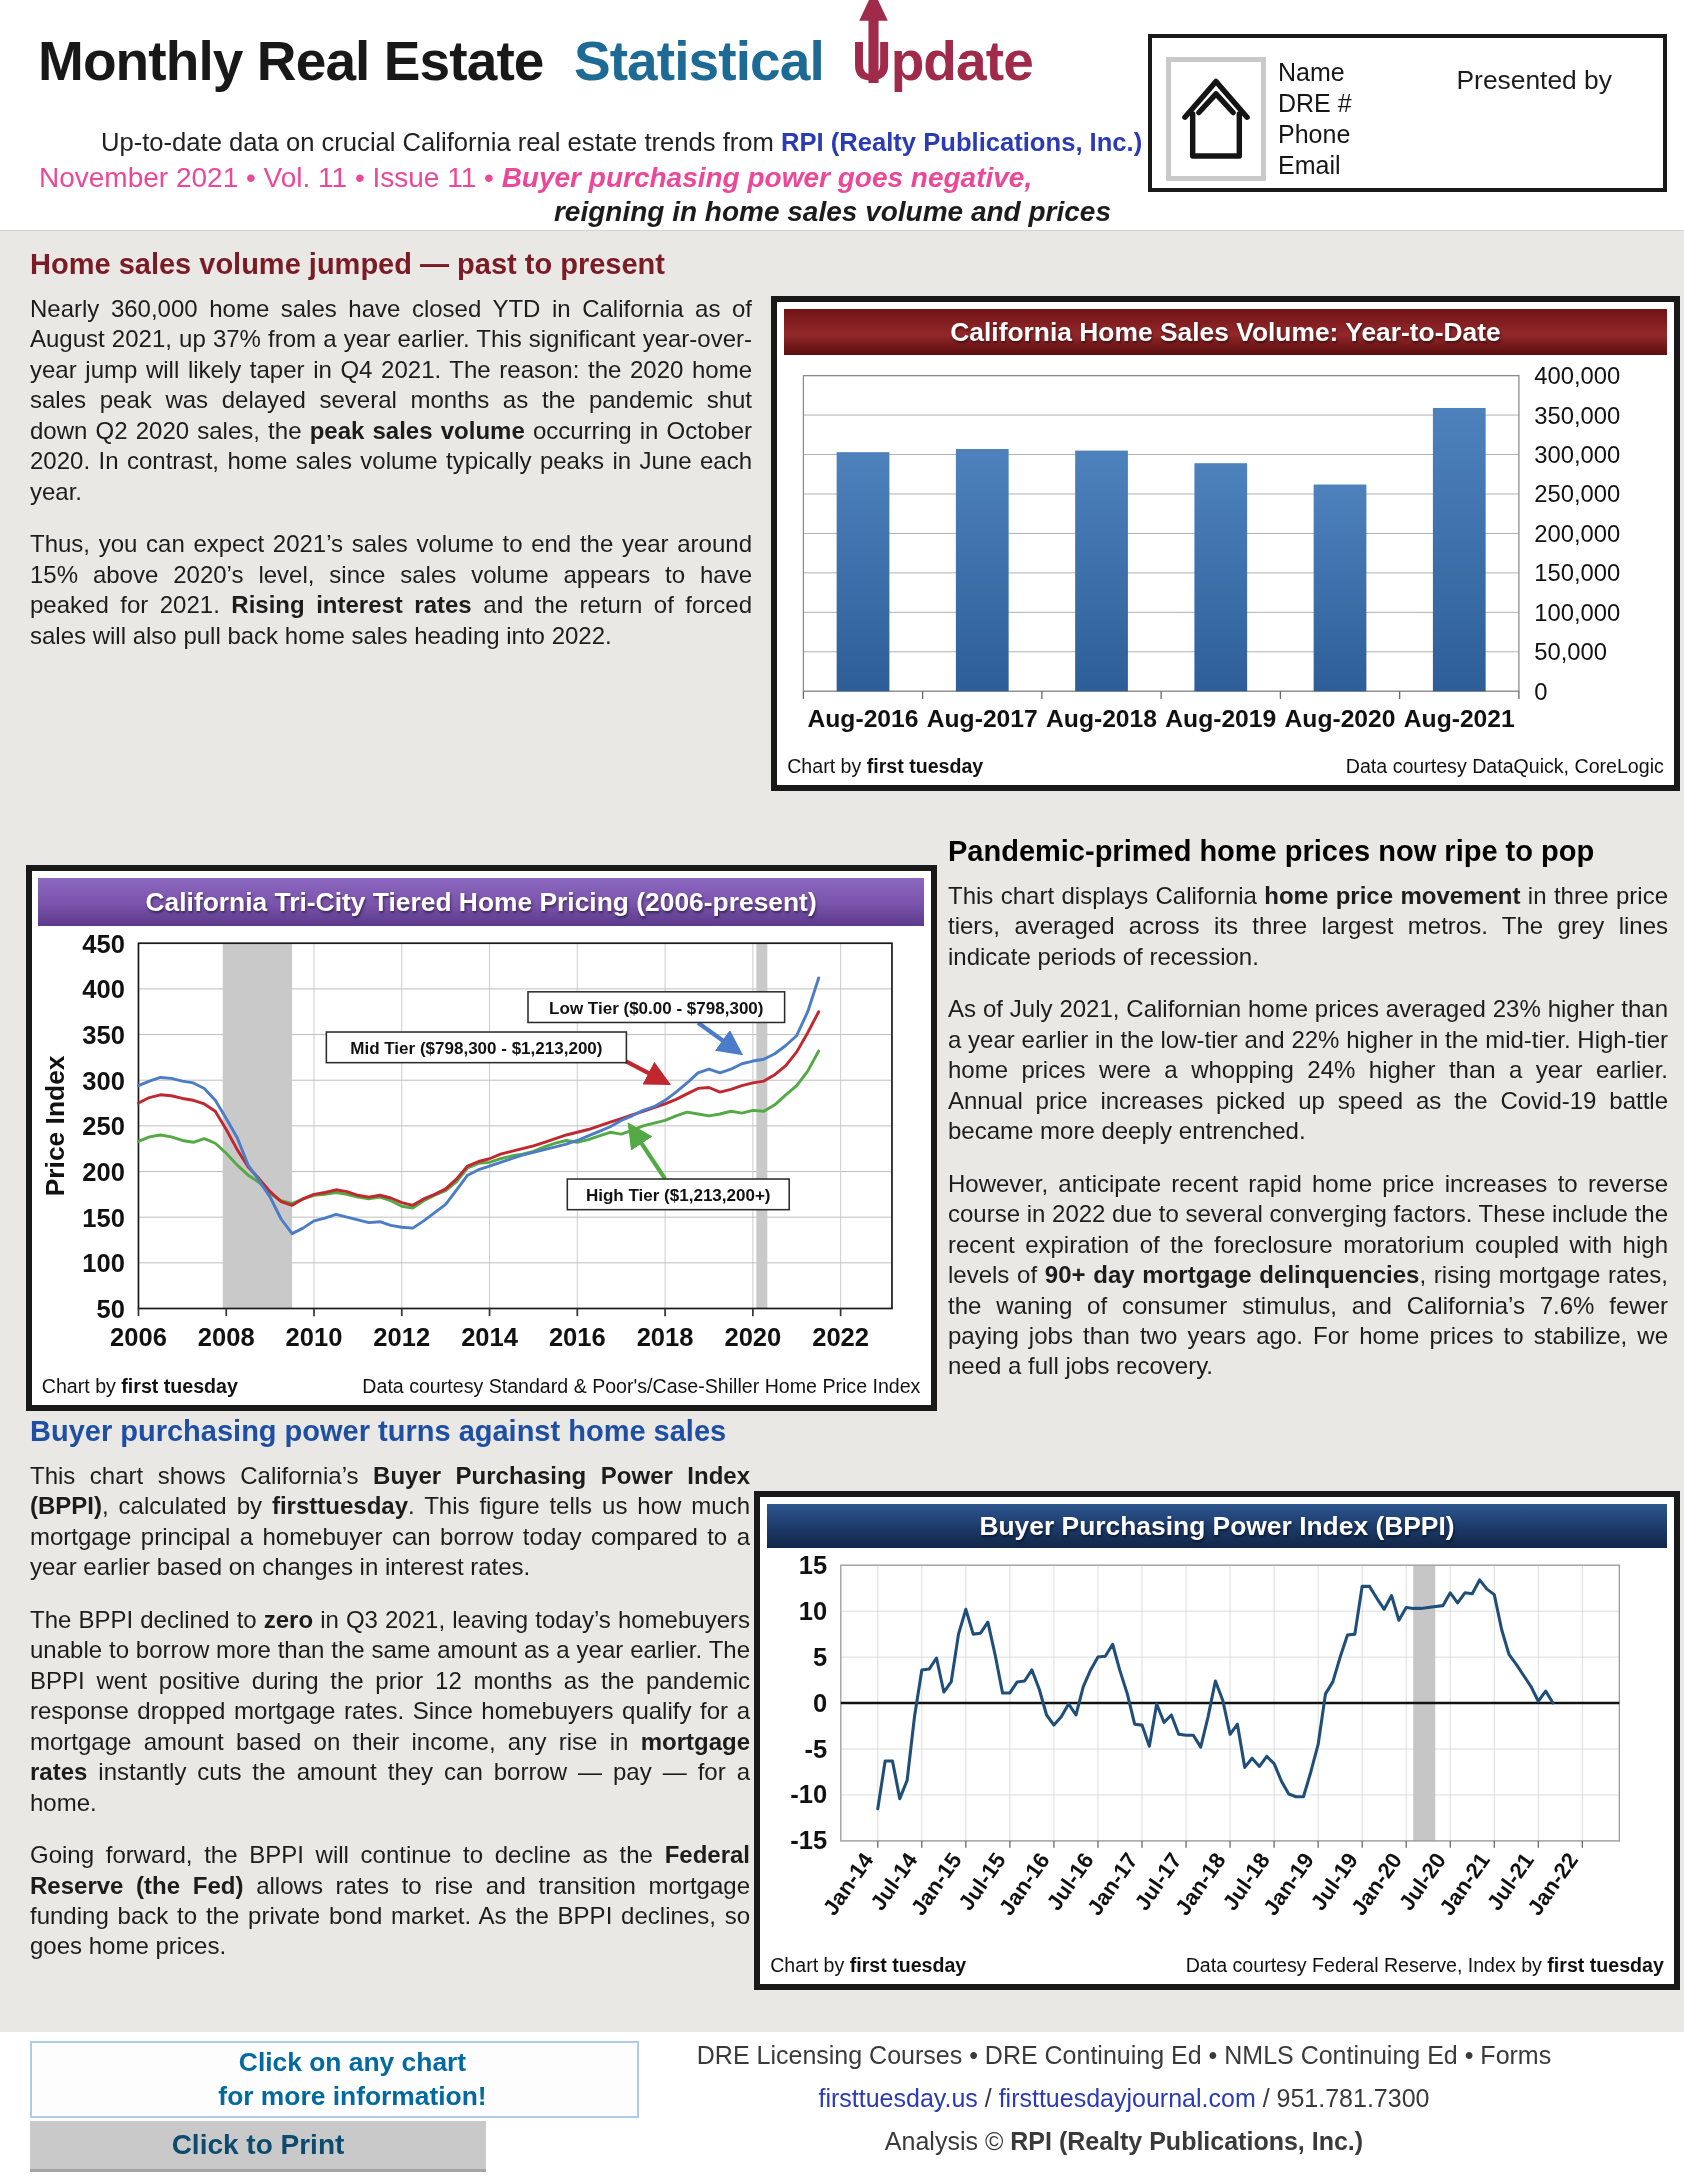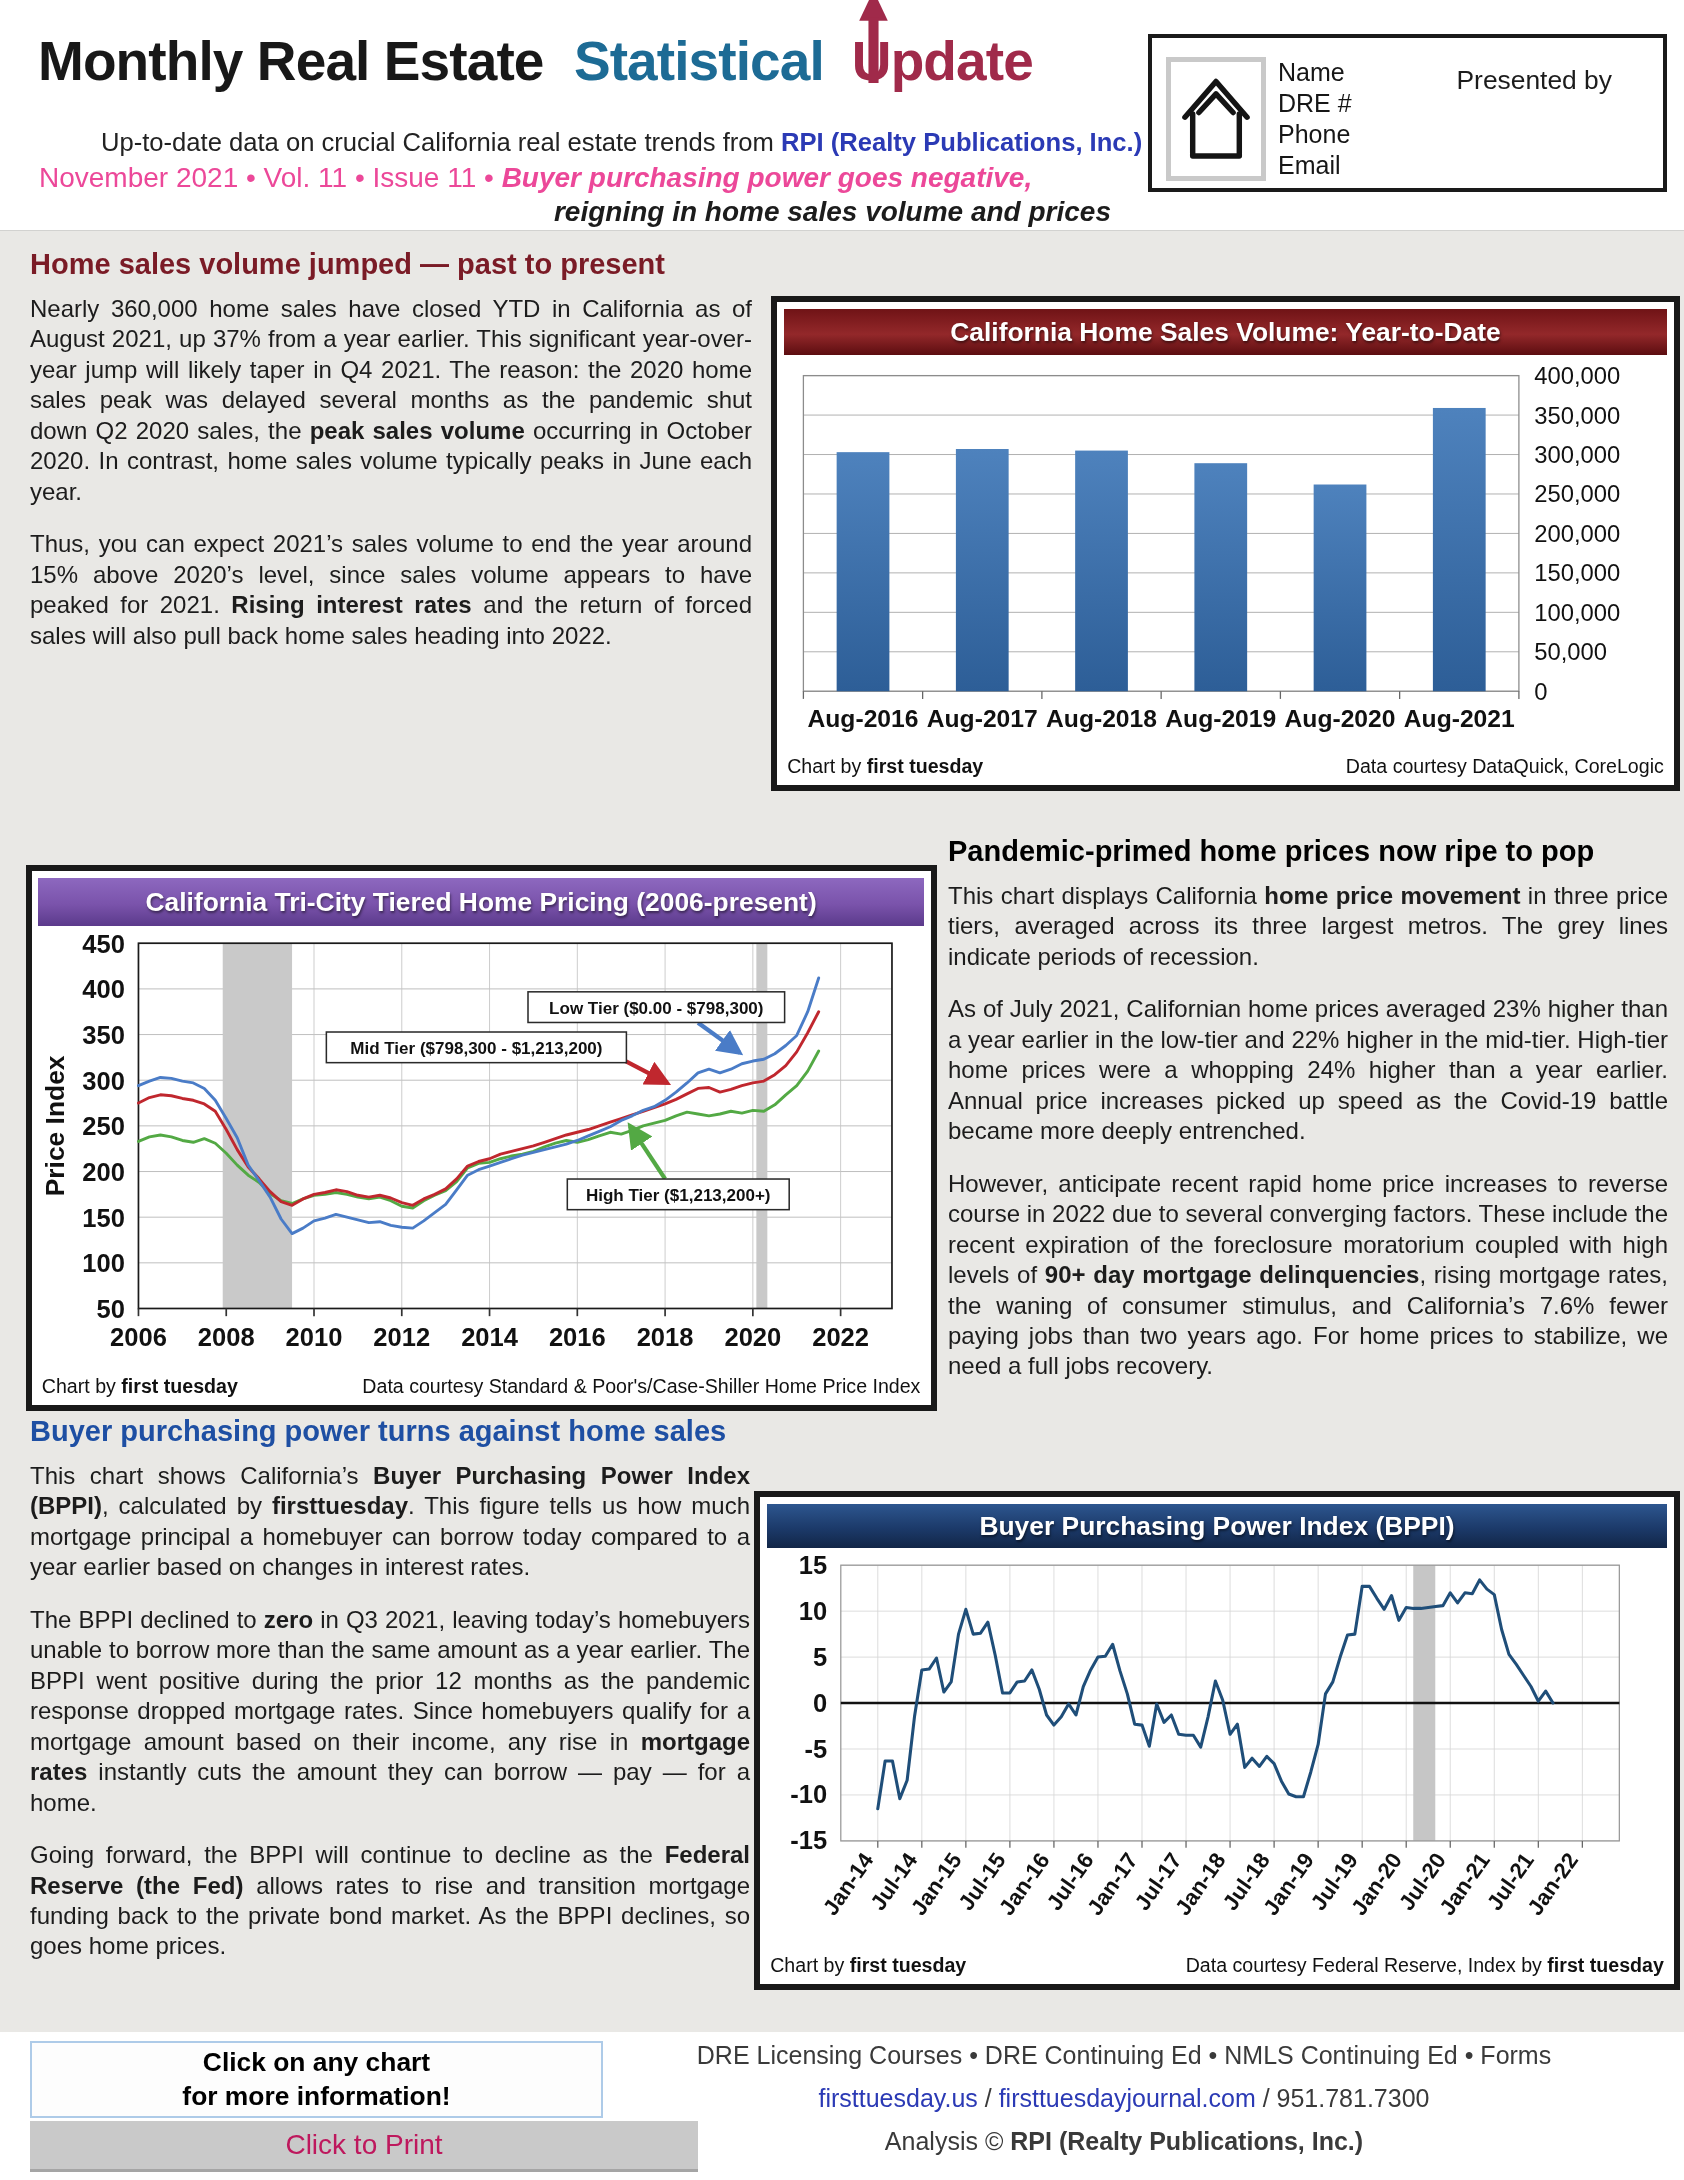--- a/index.html
+++ b/index.html
@@ -34,22 +34,22 @@
   #p2{left:25.6px;top:865px;width:899px;height:534px;}
   #p3{left:754px;top:1491px;width:914px;height:487px;}
   .ptitle{margin:6.8px;color:#fff;font-weight:700;text-align:center;text-shadow:0.9px 1.7px 2.6px rgba(0,0,0,.5);}
   #p1 .ptitle{height:46px;line-height:46px;font-size:26.4px;}
   #p2 .ptitle{height:48px;line-height:48px;font-size:26.4px;}
   #p3 .ptitle{height:44px;line-height:44px;font-size:26.4px;}
   .pbody{flex:1;padding:0 6.8px;}
   .pfoot{display:flex;justify-content:space-between;padding:0 10.2px 6.8px 10.2px;font-size:19.6px;color:#111;}
   
   .pagefoot{position:absolute;left:0;top:2032px;width:1685px;height:148px;background:#ffffff;}
-  .info-box{position:absolute;left:30px;top:8.5px;width:569px;height:73px;background:#fdfdfd;border:2.6px solid #aecbe8;display:flex;flex-direction:column;align-items:center;justify-content:center;font-size:26.4px;font-weight:700;color:#000000;line-height:34px;}
-  .print-btn{position:absolute;left:30px;top:89px;width:668px;height:48px;background:#c9c9c9;border-bottom:3.4px solid #a5a5a5;text-align:center;font-size:28px;font-weight:400;color:#be185d;line-height:48px;cursor:pointer;}
+  .info-box{position:absolute;left:30px;top:8.5px;width:569px;height:73px;background:#fdfdfd;border:2.6px solid #aecbe8;display:flex;flex-direction:column;align-items:center;justify-content:center;font-size:26.4px;font-weight:700;color:#0369a1;line-height:34px;padding-left:36px;}
+  .print-btn{position:absolute;left:30px;top:89px;width:456px;height:48px;background:#c9c9c9;border-bottom:3.4px solid #a5a5a5;text-align:center;font-size:28px;font-weight:700;color:#0c4a6e;line-height:48px;cursor:pointer;}
   .ftext{position:absolute;left:596px;top:1.7px;width:1056px;text-align:center;font-size:25px;color:#3a3a3a;line-height:43px;}
   svg text{font-family:"Liberation Sans",sans-serif;}
 </style>
 </head>
 <body>
 
 <div class="page">
 
   <header class="masthead">
     <div class="title-line">

